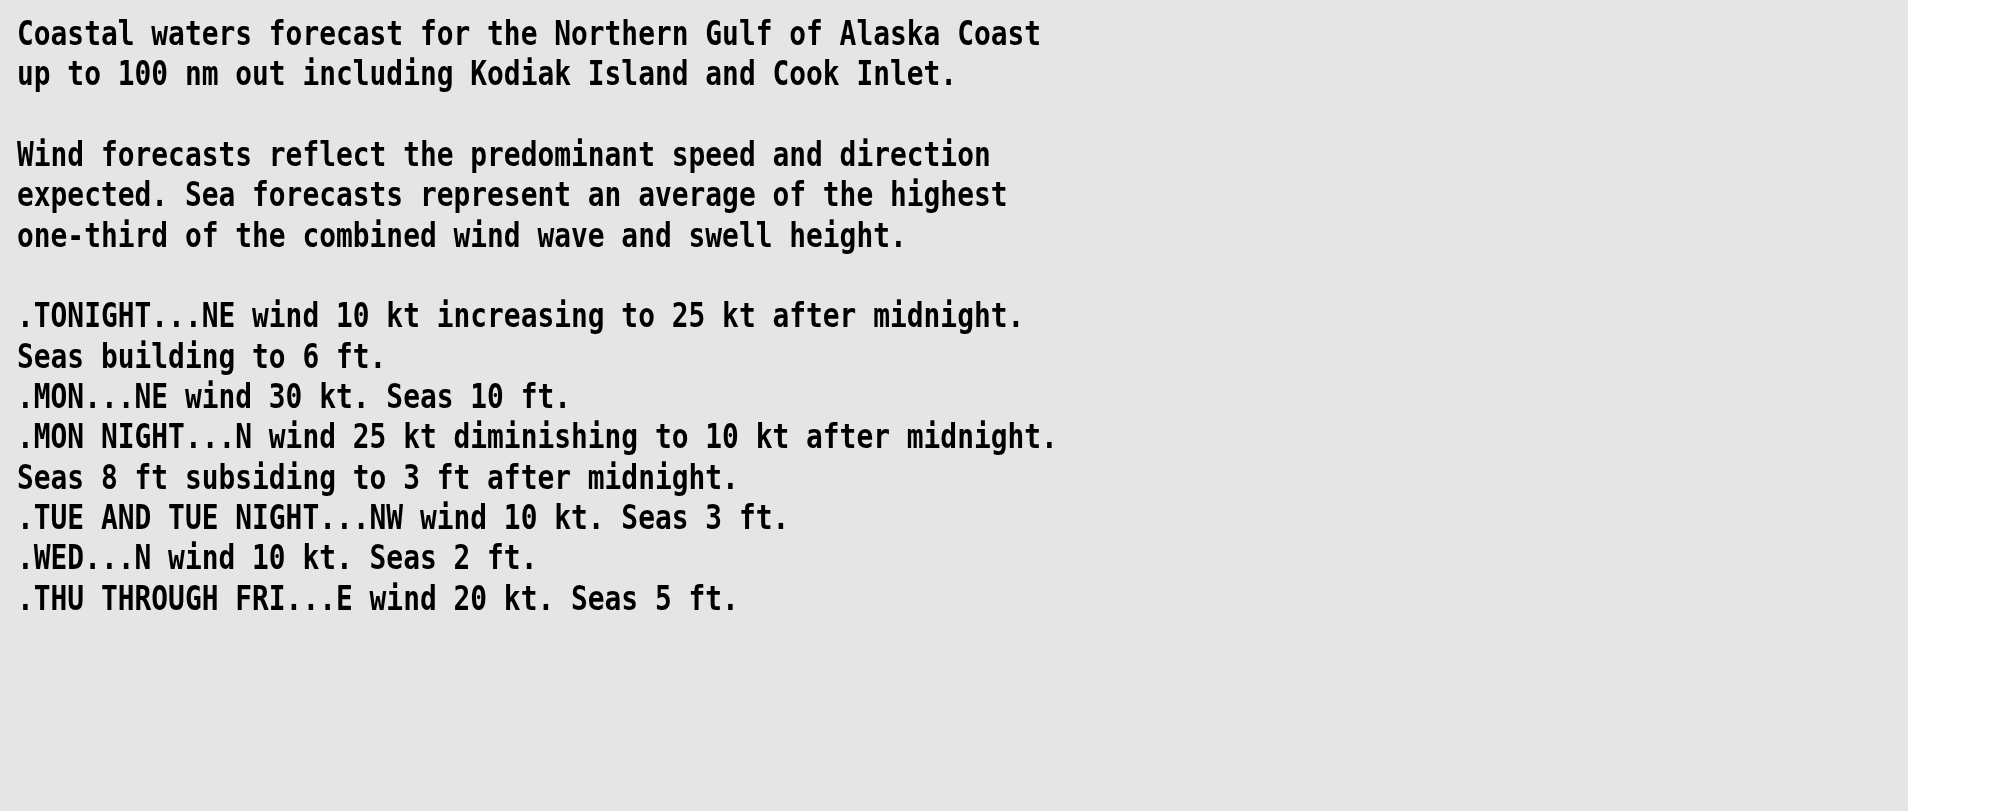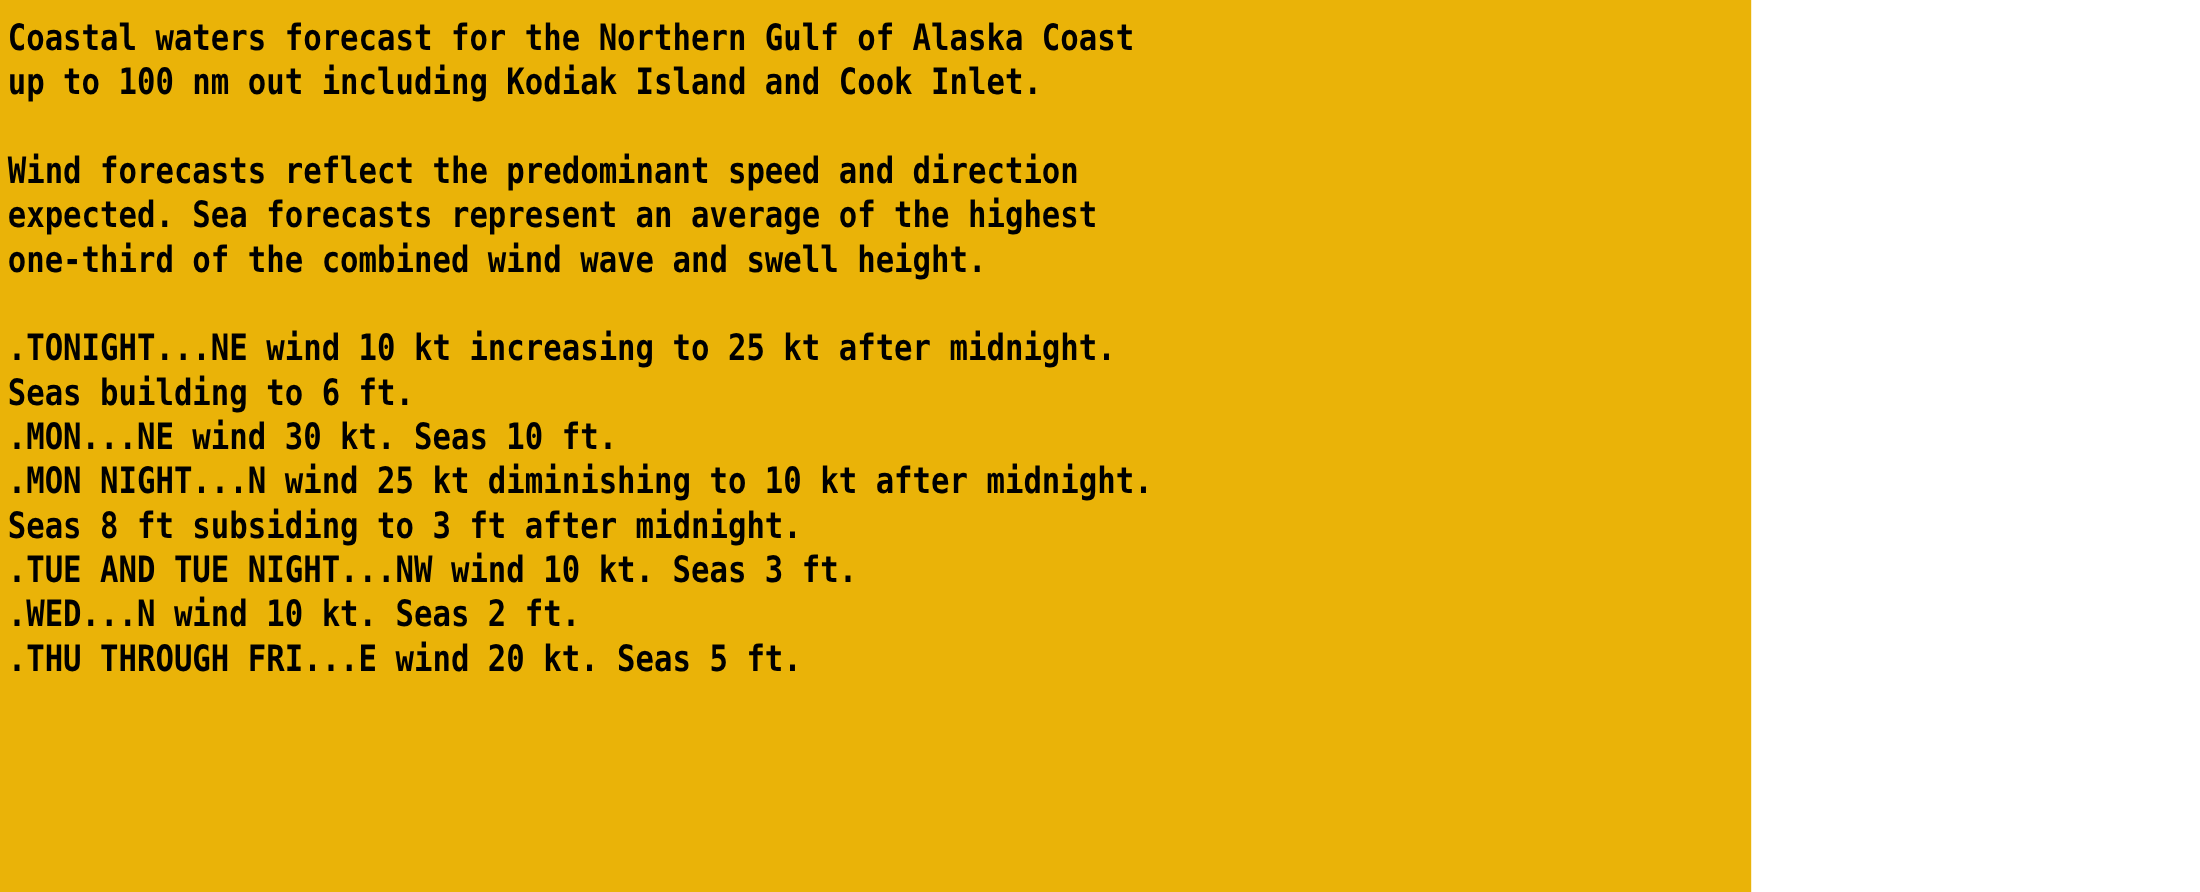--- a/index.html
+++ b/index.html
@@ -9,24 +9,24 @@
     background: #ffffff;
   }
   body {
     width: 2000px;
     height: 811px;
     overflow: hidden;
     font-family: "DejaVu Sans Mono", "Liberation Mono", monospace;
   }
   #forecast-document {
     box-sizing: border-box;
-    width: 1592px;
+    width: 1908px;
     height: 811px;
-    background: #eab308;
-    padding: 14px 0 0 7px;
+    background: #e5e5e5;
+    padding: 14px 0 0 17px;
   }
   .text-line {
     display: block;
     color: #000000;
     font-family: "DejaVu Sans Mono", "Liberation Mono", monospace;
     font-size: 33px;
     font-weight: 700;
     line-height: 40.35px;
     height: 40.35px;
     letter-spacing: 0px;

